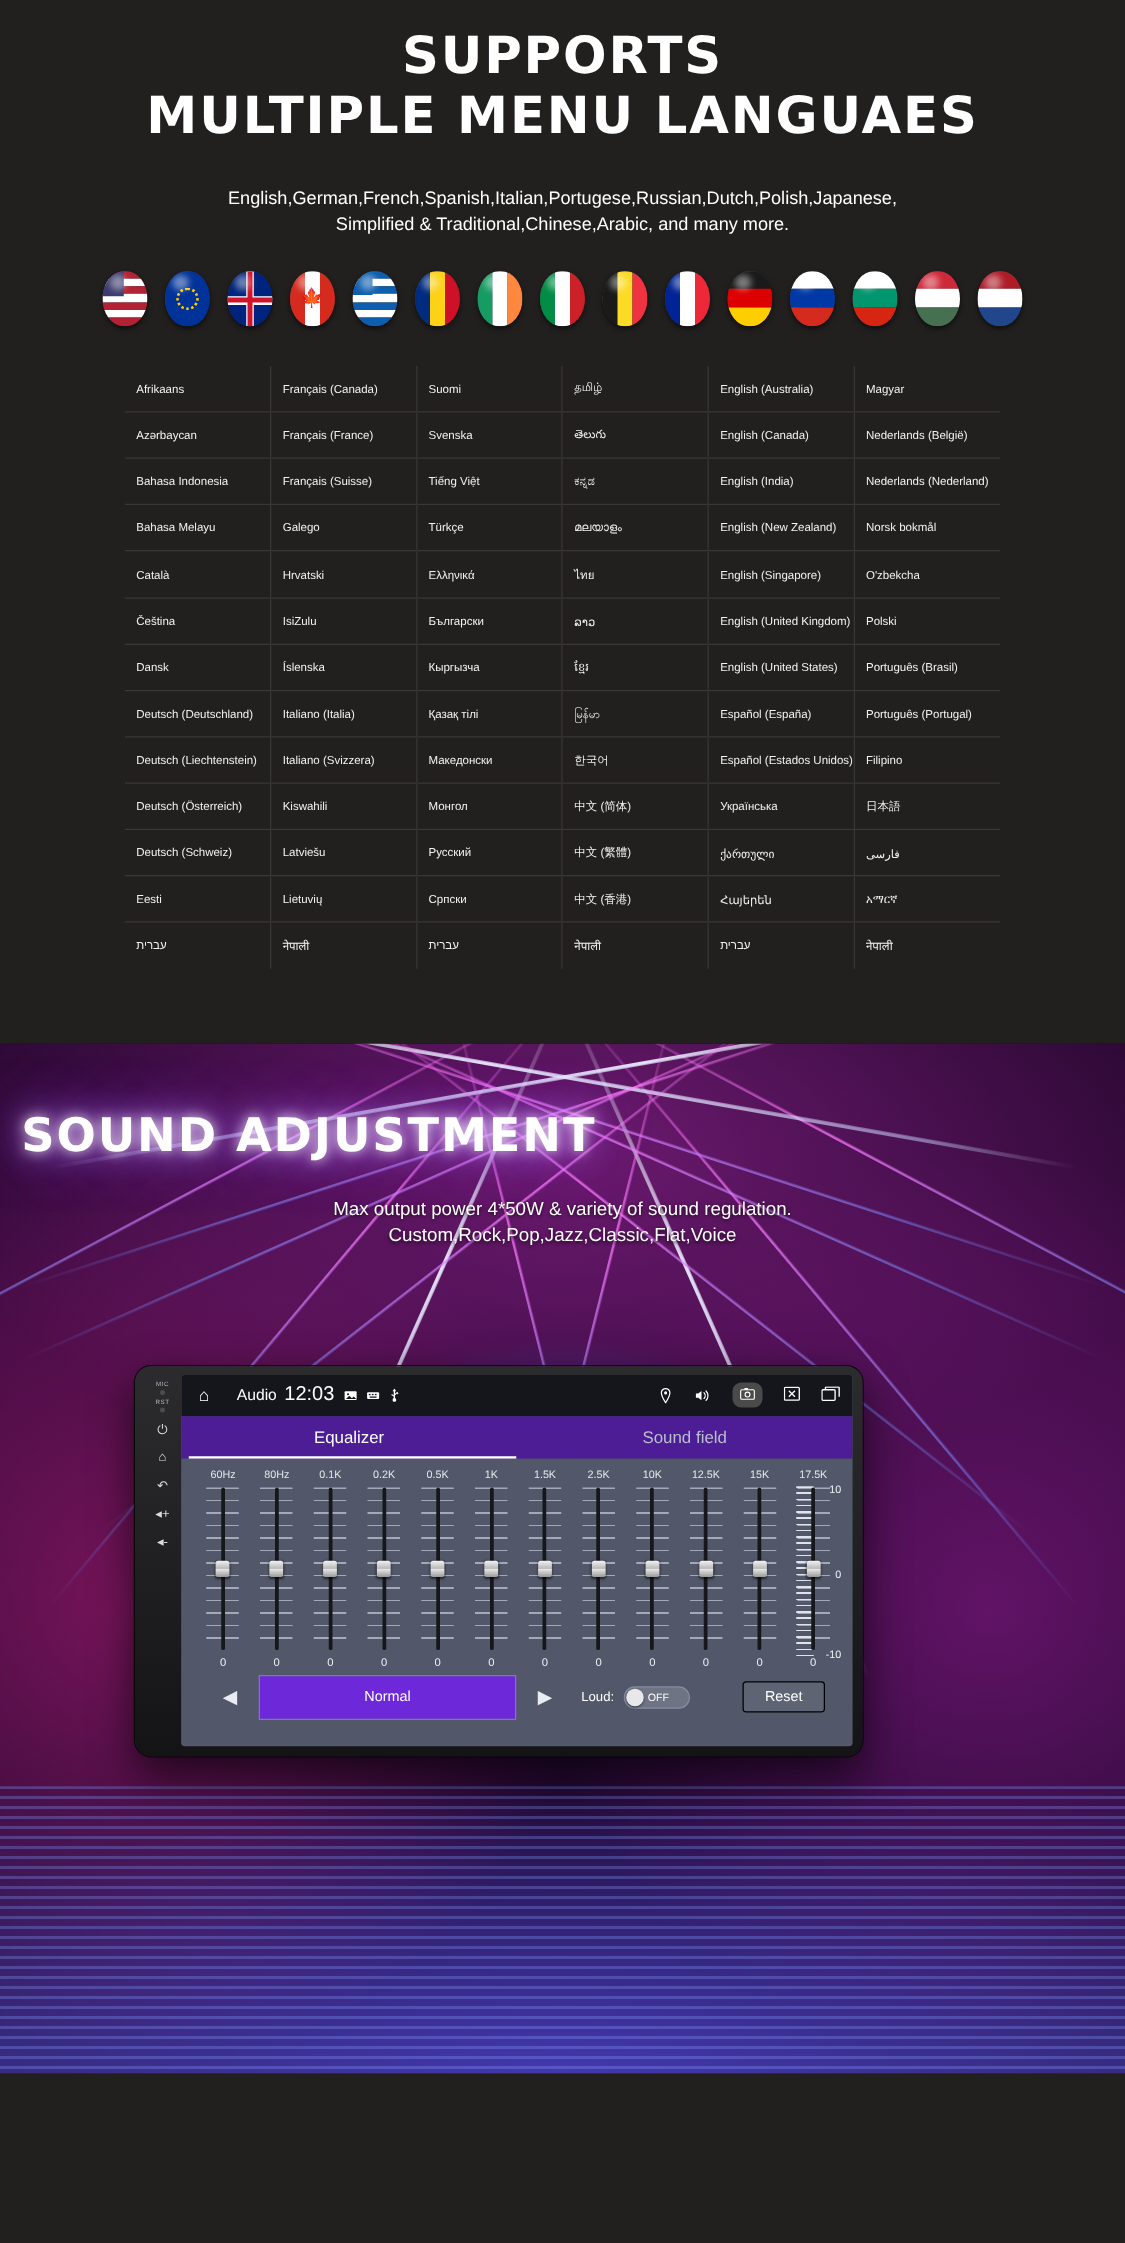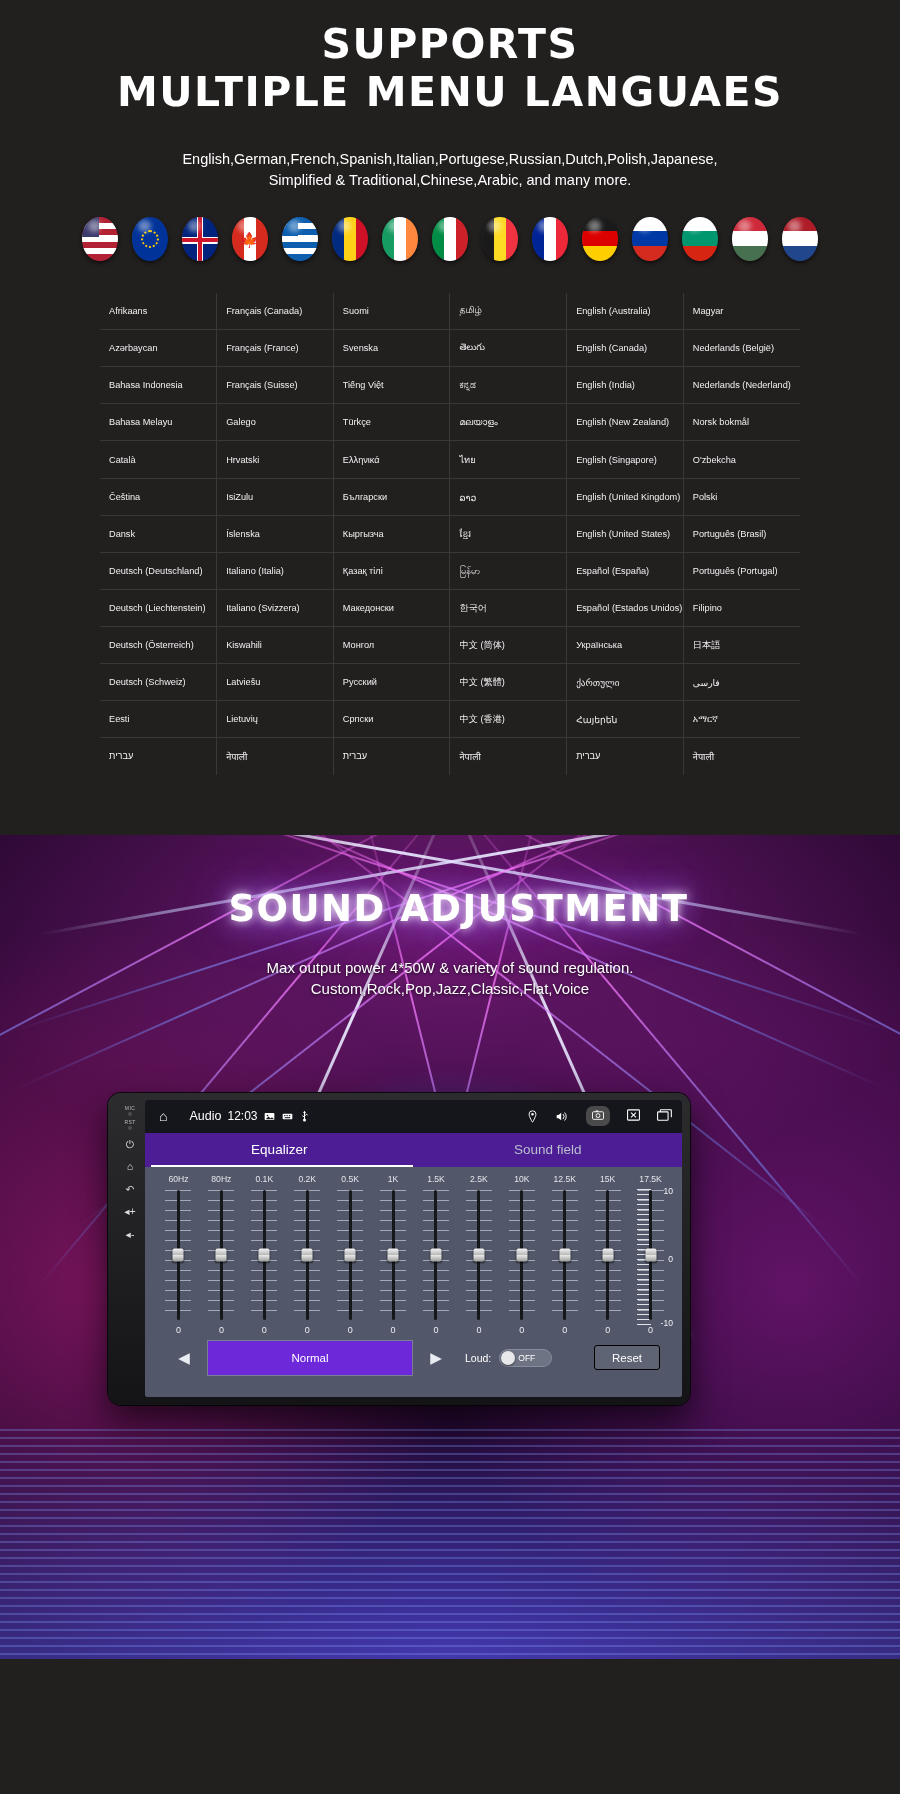--- a/index.html
+++ b/index.html
@@ -125,21 +125,21 @@
   .floor{
     position:absolute;
     left:0; right:0; bottom:0; height:230px;
     background:
       repeating-linear-gradient(180deg, rgba(130,160,255,.30) 0 2px, rgba(0,0,0,0) 2px 8px),
       linear-gradient(180deg, rgba(40,20,90,.1), rgba(90,80,220,.45));
   }
   .snd-title{
     position:absolute;
     top:52px; left:0; right:0;
-    text-align:center;
+    text-align:left;
     color:#ffffff;
     font-family:"DejaVu Sans", sans-serif;
     font-weight:bold;
     font-size:37px;
     letter-spacing:1.5px;
     text-shadow:0 0 10px rgba(255,255,255,.85), 0 0 26px rgba(190,120,255,.95), 0 0 46px rgba(140,80,255,.8);
     padding-left:17px;
   }
   .snd-sub{
     position:absolute;
@@ -193,21 +193,21 @@
     background:#15161c;
     display:flex;
     align-items:center;
     padding:0 10px 0 14px;
     gap:0;
     color:#fff;
   }
   .sb-left{ display:flex; align-items:center; gap:22px; }
   .sb-home{ font-size:14px; line-height:1; }
   .sb-title{ font-size:12.5px; }
-  .sb-clock{ font-size:12px; margin-left:6px;}
+  .sb-clock{ font-size:16px; margin-left:6px;}
   .sb-mini{ display:flex; align-items:center; gap:7px; margin-left:7px; }
   .sb-right{ margin-left:auto; display:flex; align-items:center; gap:17px; }
   .sb-ico{ font-size:12.5px; line-height:1; color:#fff; }
   .sb-ico.boxed{
     background:#4a4a4a; border-radius:7px; padding:4px 6px; line-height:1;
   }
   .tabs{
     height:34px;
     background:#4c1d95;
     display:flex;

